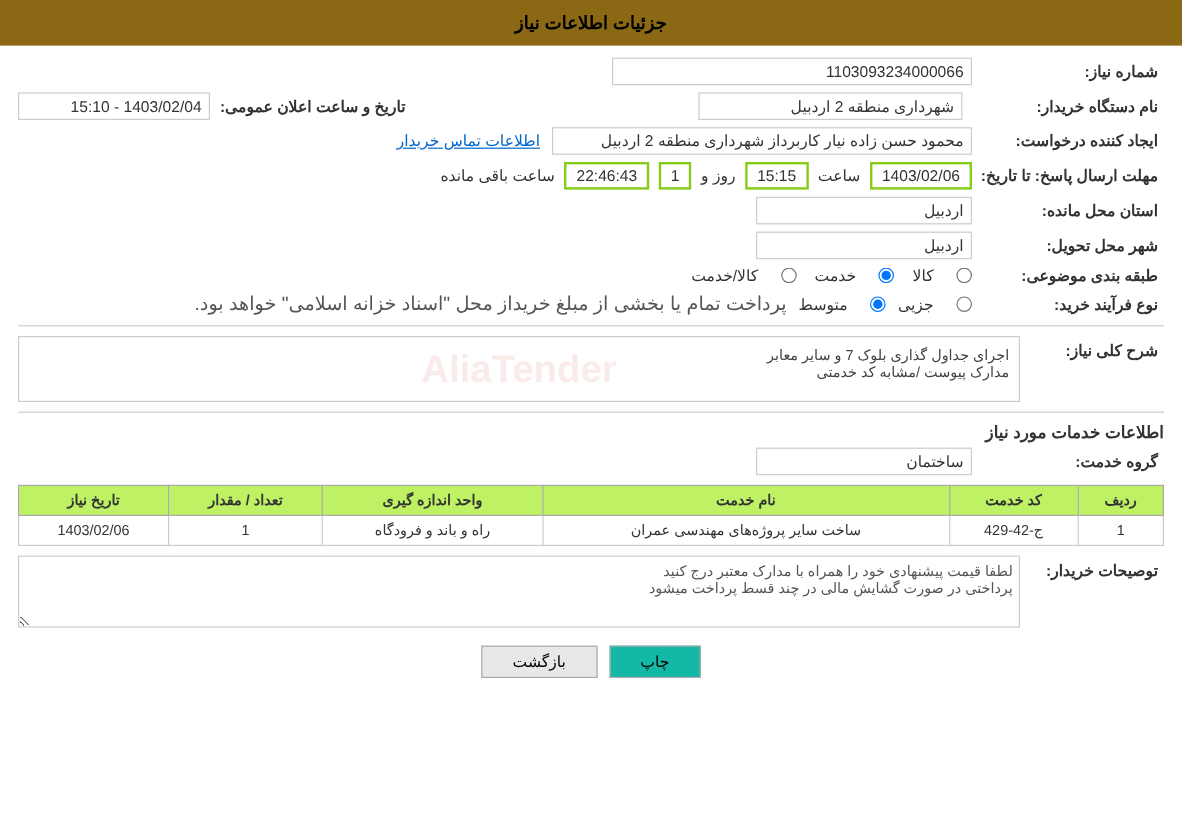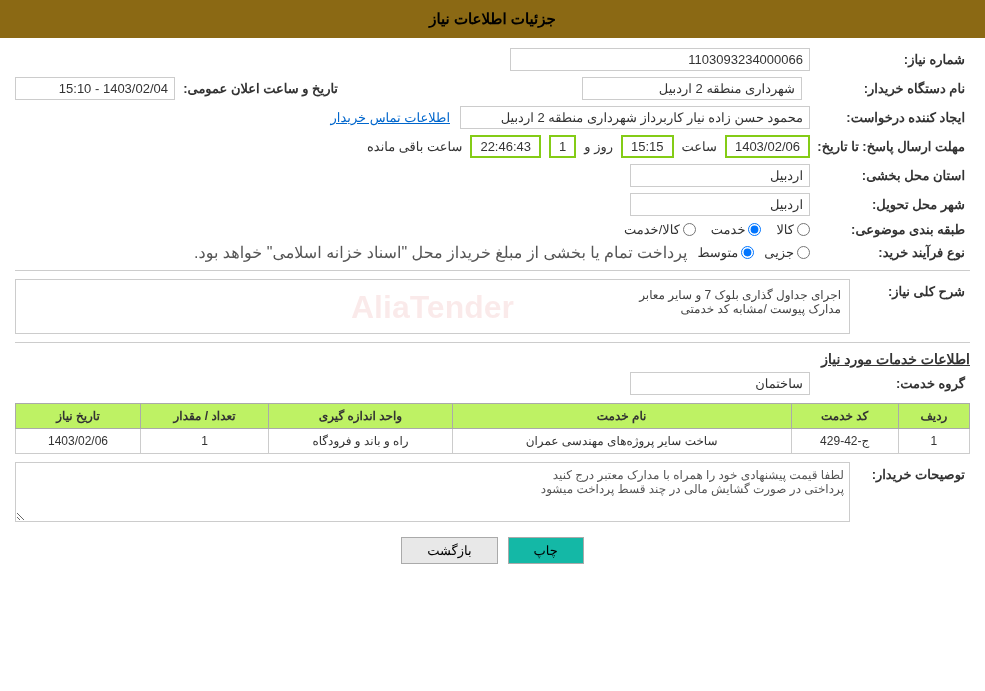--- a/index.html
+++ b/index.html
@@ -49,37 +49,36 @@
     .value-box-wide {
       min-width: 300px;
       padding-left: 38px;
     }
     .section-title {
       font-weight: bold;
       font-size: 14px;
       color: #333;
       margin: 8px 0 5px 0;
       text-align: right;
-      text-decoration: underline;
     }
     .blue-link {
       color: #0066cc;
       cursor: pointer;
       text-decoration: underline;
     }
     
     .radio-group {
       display: flex;
       gap: 15px;
       align-items: center;
     }
     .radio-item {
       display: flex;
       align-items: center;
-      gap: 3px;
+      gap: 19px;
     }
     
     .services-table {
       width: 100%;
       border-collapse: collapse;
       margin-top: 8px;
       font-size: 12px;
     }
     .services-table th {
       background: #bef264;
@@ -210,21 +209,21 @@
         <span>ساعت</span>
         <div class="box-inline">15:15</div>
         <span>روز و</span>
         <div class="box-inline">1</div>
         <div class="box-inline">22:46:43</div>
         <span>ساعت باقی مانده</span>
       </div>
     </div>
 
     <div class="info-row">
-      <span class="label-cell">استان محل بخشی:</span>
+      <span class="label-cell">استان محل مانده:</span>
       <div class="value-box" style="min-width:180px;">اردبیل</div>
     </div>
 
     <div class="info-row">
       <span class="label-cell">شهر محل تحویل:</span>
       <div class="value-box" style="min-width:180px;">اردبیل</div>
     </div>
 
     <div class="info-row">
       <span class="label-cell">طبقه بندی موضوعی:</span>

